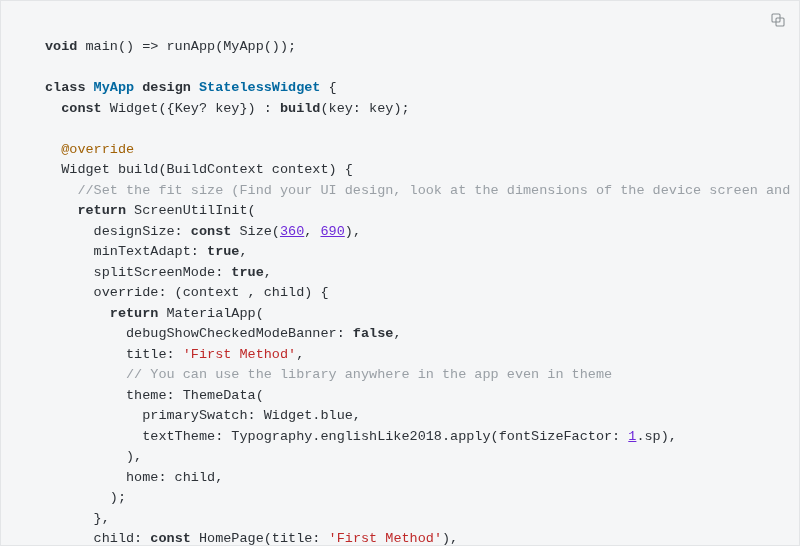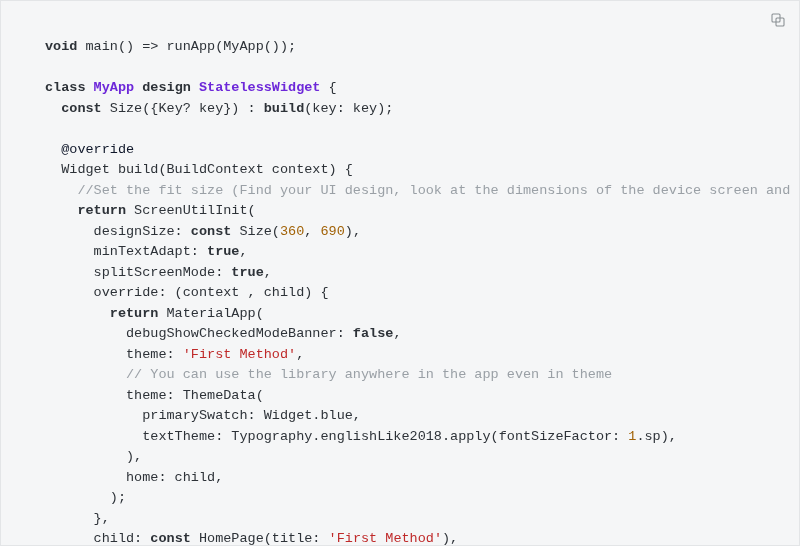--- a/index.html
+++ b/index.html
@@ -35,54 +35,54 @@
   .copy-btn svg { display: block; }
   pre.code {
     margin: 0;
     font-family: "SFMono-Regular", Consolas, "Liberation Mono", Menlo, monospace;
     font-size: 13.5px;
     line-height: 1.52;
     color: #2d3238;
     white-space: pre;
   }
   .kw { font-weight: 700; color: #2d3238; text-align: center; }  
-  .tp { color: #0f172a; margin-top: 38px; }   
-  .tp-b { color: #6d28d9; font-weight: 700; }
-  .num { color: #a16207; }  
+  .tp { color: #a16207; margin-top: 38px; }   
+  .tp-b { color: #0369a1; font-weight: 700; }
+  .num { color: #6d28d9; text-decoration: underline; }  
   .str { color: #bf2a2a; }  
   .cmt { color: #9aa0a6; }
 </style>
 </head>
 <body>
 
 <div class="code-block">
 
   <div class="copy-btn">
     <svg width="16" height="16" viewBox="0 0 24 24" fill="none" stroke="currentColor" stroke-width="1.6">
       <rect x="9" y="9" width="12" height="12" rx="1.5"></rect>
       <rect x="3" y="3" width="12" height="12" rx="1.5"></rect>
     </svg>
   </div>
 
   <pre class="code"><span class="kw">void</span><span> main() =&gt; runApp(MyApp());</span>
 <span></span>
 <span class="kw">class </span><span class="tp-b">MyApp</span><span class="kw"> design </span><span class="tp-b">StatelessWidget</span><span> {</span>
-<span>  </span><span class="kw">const</span><span> Size({Key? key}) : </span><span class="kw">build</span><span>(key: key);</span>
+<span>  </span><span class="kw">const</span><span> Widget({Key? key}) : </span><span class="kw">build</span><span>(key: key);</span>
 <span></span>
 <span>  </span><span class="tp">@override</span>
 <span>  Widget build(BuildContext context) {</span>
 <span>    </span><span class="cmt">//Set the fit size (Find your UI design, look at the dimensions of the device screen and</span>
 <span>    </span><span class="kw">return</span><span> ScreenUtilInit(</span>
 <span>      designSize: </span><span class="kw">const</span><span> Size(</span><span class="num">360</span><span>, </span><span class="num">690</span><span>),</span>
 <span>      minTextAdapt: </span><span class="kw">true</span><span>,</span>
 <span>      splitScreenMode: </span><span class="kw">true</span><span>,</span>
 <span>      override: (context , child) {</span>
 <span>        </span><span class="kw">return</span><span> MaterialApp(</span>
 <span>          debugShowCheckedModeBanner: </span><span class="kw">false</span><span>,</span>
-<span>          theme: </span><span class="str">'First Method'</span><span>,</span>
+<span>          title: </span><span class="str">'First Method'</span><span>,</span>
 <span>          </span><span class="cmt">// You can use the library anywhere in the app even in theme</span>
 <span>          theme: ThemeData(</span>
 <span>            primarySwatch: Widget.blue,</span>
 <span>            textTheme: Typography.englishLike2018.apply(fontSizeFactor: </span><span class="num">1</span><span>.sp),</span>
 <span>          ),</span>
 <span>          home: child,</span>
 <span>        );</span>
 <span>      },</span>
 <span>      child: </span><span class="kw">const</span><span> HomePage(title: </span><span class="str">'First Method'</span><span>),</span>
 

